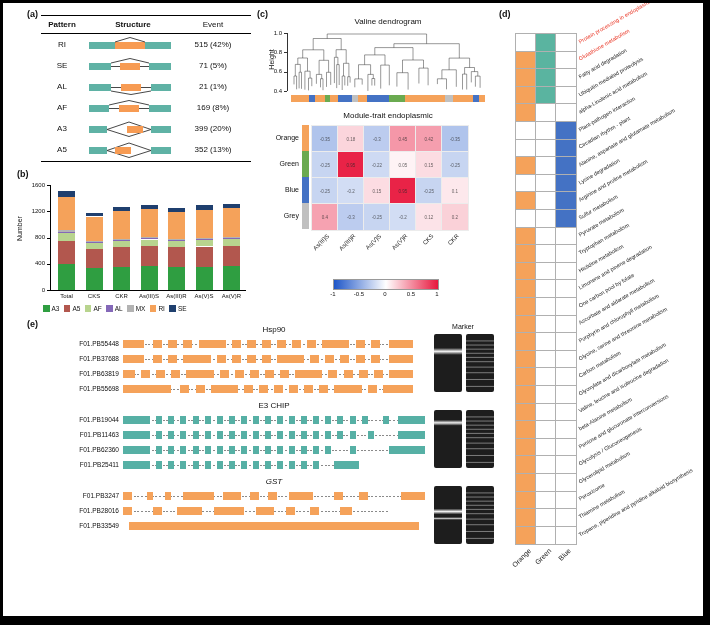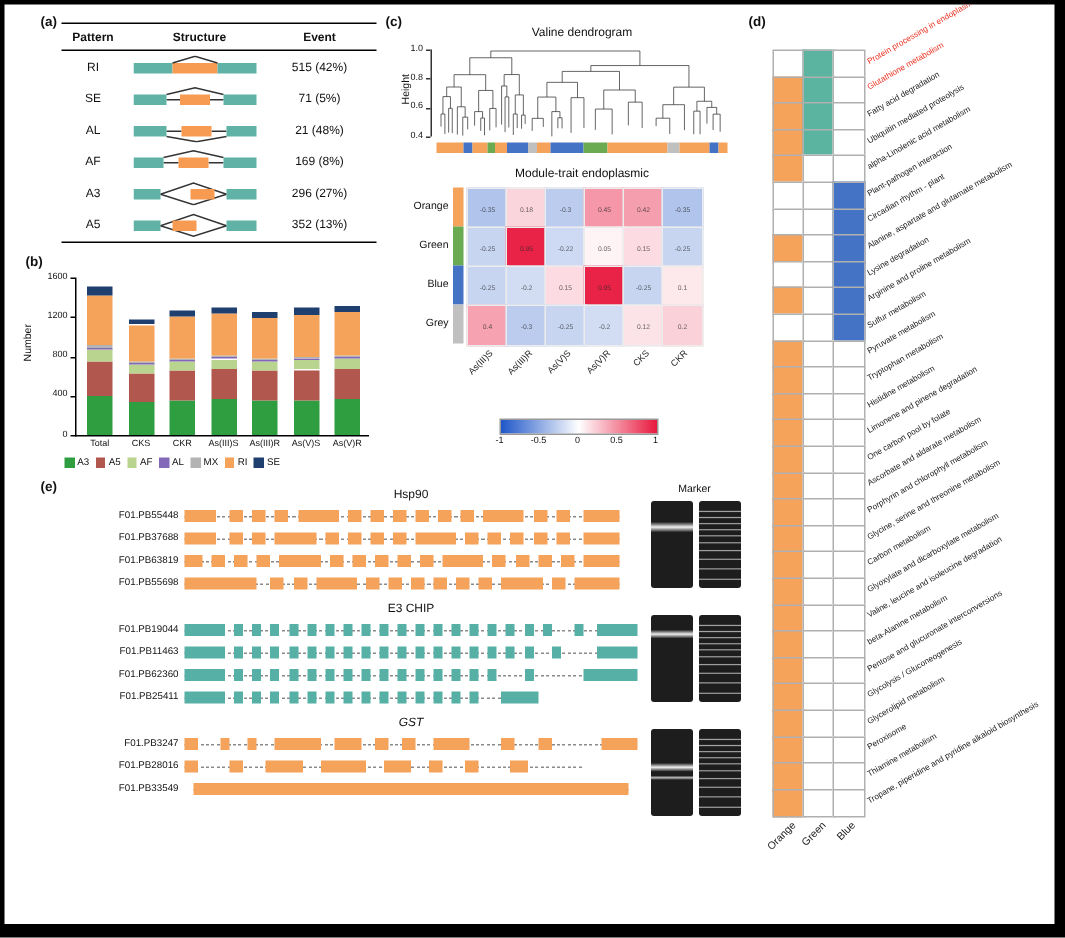--- a/index.html
+++ b/index.html
@@ -24,21 +24,21 @@
   <div class="abs plab" style="left:14px;top:166px">(b)</div>
   <div class="abs plab" style="left:254px;top:6px">(c)</div>
   <div class="abs plab" style="left:496px;top:6px">(d)</div>
   <div class="abs plab" style="left:24px;top:316px">(e)</div>
 
   <div class="abs hline" style="left:38px;top:12px;width:210px"></div>
   <div class="abs hline" style="left:38px;top:30px;width:210px"></div>
   <div class="abs hline" style="left:38px;top:158px;width:210px"></div>
   <div class="abs t8 ctr" style="left:38px;top:17px;width:42px;font-weight:bold">Pattern</div>
   <div class="abs t8 ctr" style="left:98px;top:17px;width:64px;font-weight:bold">Structure</div>
-  <div class="abs t8 ctr" style="left:180px;top:17px;width:60px;font-weight:bold">Event</div>
+  <div class="abs t8 ctr" style="left:180px;top:17px;width:60px;font-weight:normal">Event</div>
   <div class="abs" id="panelA" style="left:0;top:0">
       <div class="abs t8 ctr" style="left: 38px; top: 37px; width: 42px;">RI</div>
       <div class="abs" style="left: 86px; top: 34px; width: 88px; height: 16px;"><svg width="88" height="16" viewBox="0 0 88 16">
           <rect x="0" y="5" width="26" height="7" fill="#5fb2a5"></rect>
           <rect x="26" y="5" width="30" height="7" fill="#f79b53"></rect>
           <rect x="56" y="5" width="26" height="7" fill="#5fb2a5"></rect>
           <polyline points="26,5 41,0.5 56,5" fill="none" stroke="#333" stroke-width="0.9"></polyline>
         </svg></div>
       <div class="abs t8 ctr" style="left: 178px; top: 37px; width: 64px;">515 (42%)</div>
       <div class="abs t8 ctr" style="left: 38px; top: 58px; width: 42px;">SE</div>
@@ -53,40 +53,40 @@
       <div class="abs t8 ctr" style="left: 178px; top: 58px; width: 64px;">71 (5%)</div>
       <div class="abs t8 ctr" style="left: 38px; top: 79px; width: 42px;">AL</div>
       <div class="abs" style="left: 86px; top: 76px; width: 88px; height: 16px;"><svg width="88" height="16" viewBox="0 0 88 16">
           <line x1="22" y1="8.5" x2="32" y2="8.5" stroke="#333" stroke-width="0.9"></line>
           <line x1="52" y1="8.5" x2="62" y2="8.5" stroke="#333" stroke-width="0.9"></line>
           <polyline points="22,12 42,15.5 62,12" fill="none" stroke="#333" stroke-width="0.9"></polyline>
           <rect x="0" y="5" width="22" height="7" fill="#5fb2a5"></rect>
           <rect x="32" y="5" width="20" height="7" fill="#f79b53"></rect>
           <rect x="62" y="5" width="20" height="7" fill="#5fb2a5"></rect>
         </svg></div>
-      <div class="abs t8 ctr" style="left: 178px; top: 79px; width: 64px;">21 (48%)</div>
+      <div class="abs t8 ctr" style="left: 178px; top: 79px; width: 64px;">21 (1%)</div>
       <div class="abs t8 ctr" style="left: 38px; top: 100px; width: 42px;">AF</div>
       <div class="abs" style="left: 86px; top: 97px; width: 88px; height: 16px;"><svg width="88" height="16" viewBox="0 0 88 16">
           <line x1="20" y1="8.5" x2="30" y2="8.5" stroke="#333" stroke-width="0.9"></line>
           <line x1="50" y1="8.5" x2="60" y2="8.5" stroke="#333" stroke-width="0.9"></line>
           <polyline points="20,5 40,0.5 60,5" fill="none" stroke="#333" stroke-width="0.9"></polyline>
           <rect x="0" y="5" width="20" height="7" fill="#5fb2a5"></rect>
           <rect x="30" y="5" width="20" height="7" fill="#f79b53"></rect>
           <rect x="60" y="5" width="22" height="7" fill="#5fb2a5"></rect>
         </svg></div>
       <div class="abs t8 ctr" style="left: 178px; top: 100px; width: 64px;">169 (8%)</div>
       <div class="abs t8 ctr" style="left: 38px; top: 121px; width: 42px;">A3</div>
       <div class="abs" style="left: 86px; top: 118px; width: 88px; height: 16px;"><svg width="88" height="16" viewBox="0 0 88 16">
           <polyline points="18,8.5 40,1 62,8.5" fill="none" stroke="#333" stroke-width="0.9"></polyline>
           <polyline points="18,8.5 40,15.5 62,8.5" fill="none" stroke="#333" stroke-width="0.9"></polyline>
           <rect x="0" y="5" width="18" height="7" fill="#5fb2a5"></rect>
           <rect x="38" y="5" width="16" height="7" fill="#f79b53"></rect>
           <rect x="62" y="5" width="20" height="7" fill="#5fb2a5"></rect>
         </svg></div>
-      <div class="abs t8 ctr" style="left: 178px; top: 121px; width: 64px;">296 (27%)</div>
+      <div class="abs t8 ctr" style="left: 178px; top: 121px; width: 64px;">399 (20%)</div>
       <div class="abs t8 ctr" style="left: 38px; top: 142px; width: 42px;">A5</div>
       <div class="abs" style="left: 86px; top: 139px; width: 88px; height: 16px;"><svg width="88" height="16" viewBox="0 0 88 16">
           <polyline points="18,8.5 40,1 62,8.5" fill="none" stroke="#333" stroke-width="0.9"></polyline>
           <polyline points="18,8.5 40,15.5 62,8.5" fill="none" stroke="#333" stroke-width="0.9"></polyline>
           <rect x="0" y="5" width="18" height="7" fill="#5fb2a5"></rect>
           <rect x="26" y="5" width="16" height="7" fill="#f79b53"></rect>
           <rect x="62" y="5" width="20" height="7" fill="#5fb2a5"></rect>
         </svg></div>
       <div class="abs t8 ctr" style="left: 178px; top: 142px; width: 64px;">352 (13%)</div>
     </div>

